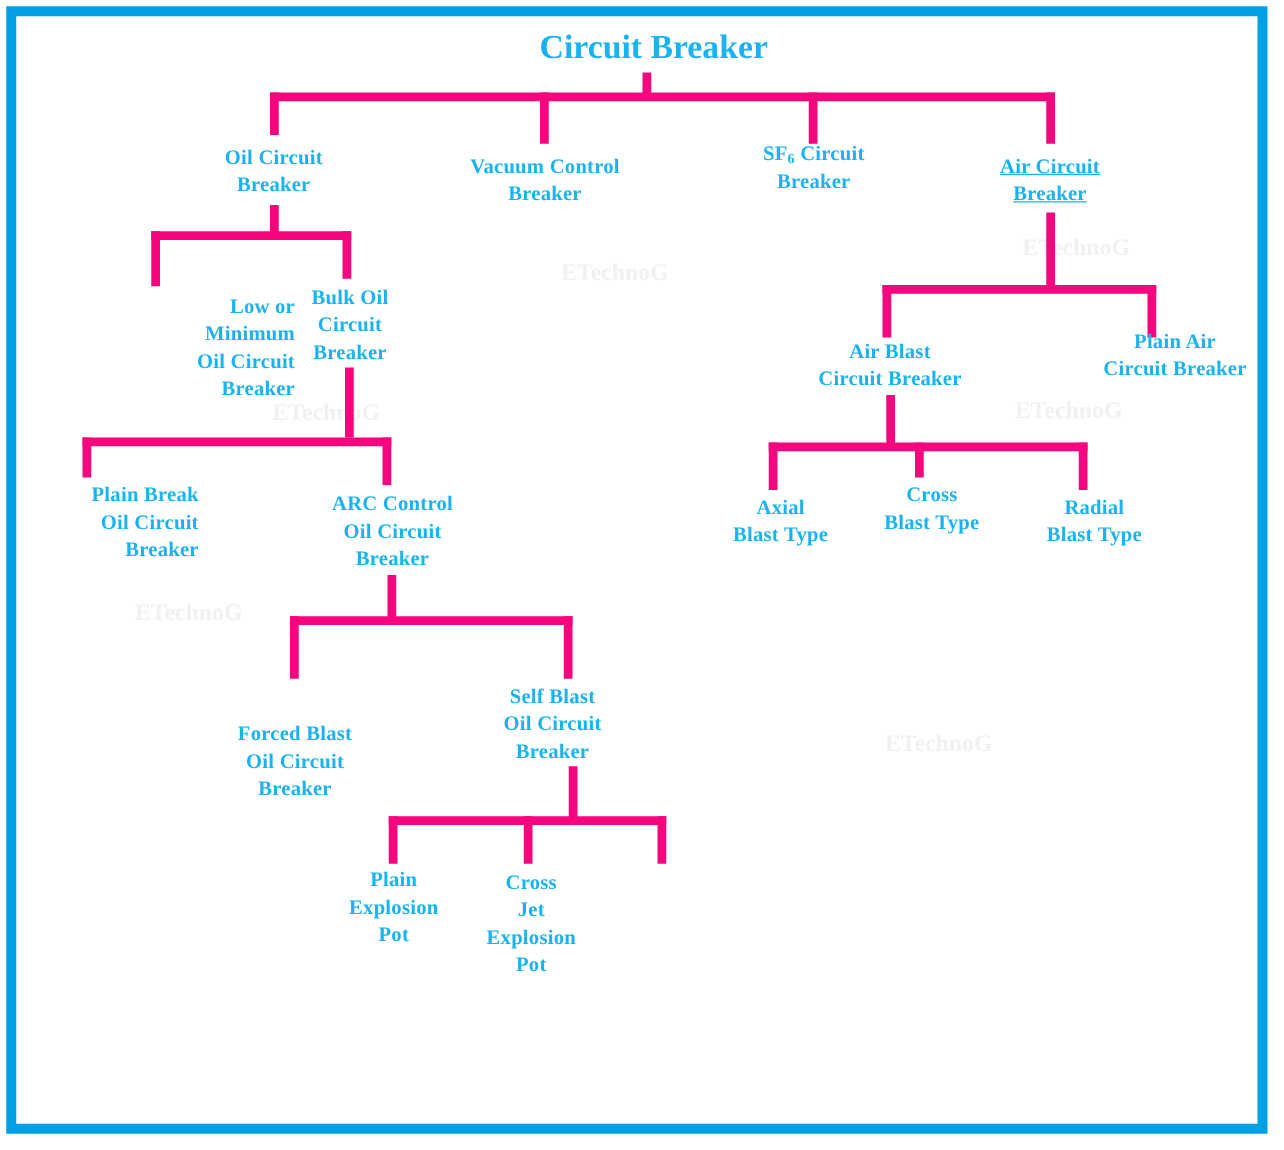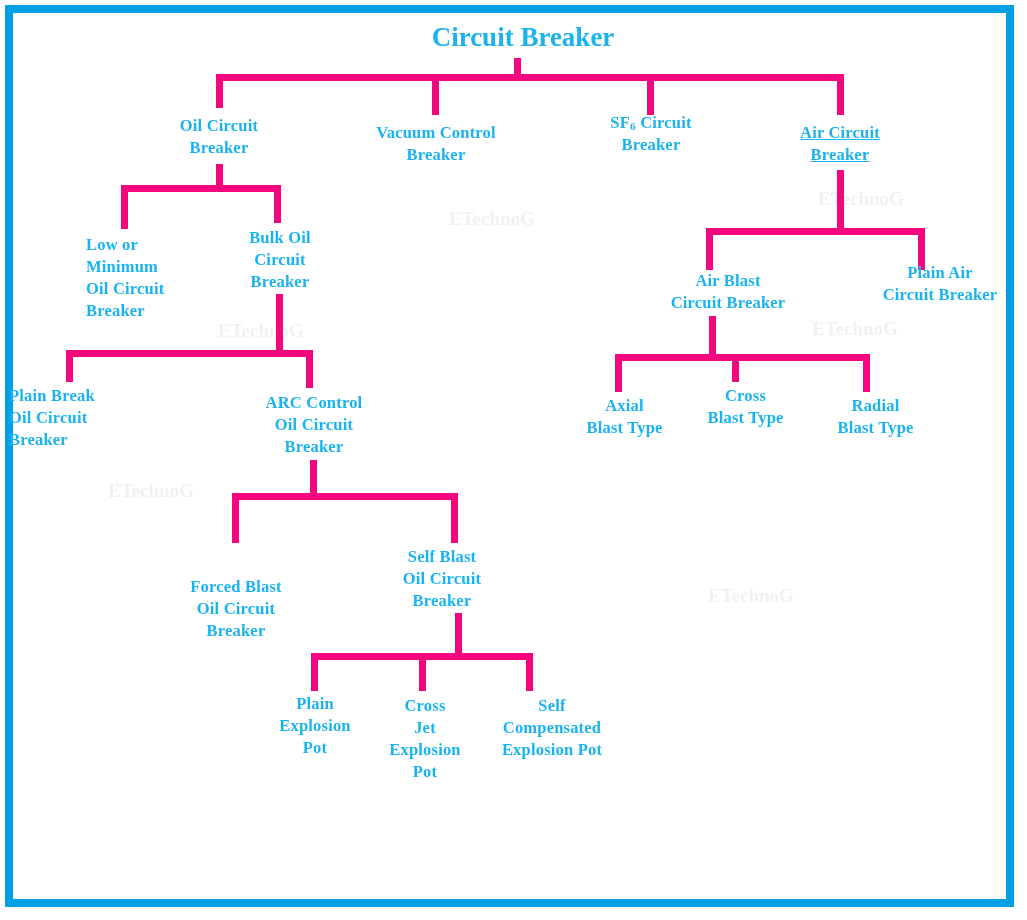--- a/index.html
+++ b/index.html
@@ -28,21 +28,21 @@
   .node {
     position: absolute;
     color: #19b3ef;
     font-weight: bold;
     font-size: 16.5px;
     line-height: 22px;
     letter-spacing: 0.2px;
     white-space: pre-line;
   }
   .node.center { text-align: center; }
-  .node.left   { text-align: left; }
+  .node.left   { text-align: right; }
   .title {
     position: absolute;
     color: #19b3ef;
     font-weight: bold;
     font-size: 27px;
     line-height: 34px;
     text-align: center;
     white-space: nowrap;
   }
   .seg {
@@ -146,30 +146,27 @@
 
   <div class="node center" style="left:255px; top:693px; width:120px;">Plain
 Explosion
 Pot</div>
 
   <div class="node center" style="left:371px; top:695px; width:108px;">Cross
 Jet
 Explosion
 Pot</div>
 
-  <div class="node center" style="left:488px; top:695px; width:128px;">Self
-Compensated
-Explosion Pot</div>
 
   <div class="seg" style="left:837px; top:170px; width:7px; height:60px;"></div>
   <div class="seg" style="left:706px; top:228px; width:219px; height:7px;"></div>
   <div class="seg" style="left:706px; top:228px; width:7px; height:42px;"></div>
   <div class="seg" style="left:918px; top:228px; width:7px; height:42px;"></div>
 
-  <div class="node center" style="left:642px; top:270px; width:172px;">Air Blast
+  <div class="node center" style="left:626px; top:270px; width:172px;">Air Blast
 Circuit Breaker</div>
 
   <div class="node center" style="left:854px; top:262px; width:172px;">Plain Air
 Circuit Breaker</div>
 
   <div class="seg" style="left:709px; top:316px; width:7px; height:40px;"></div>
   <div class="seg" style="left:615px; top:354px; width:255px; height:7px;"></div>
   <div class="seg" style="left:615px; top:354px; width:7px; height:38px;"></div>
   <div class="seg" style="left:732px; top:354px; width:7px; height:28px;"></div>
   <div class="seg" style="left:863px; top:354px; width:7px; height:38px;"></div>

